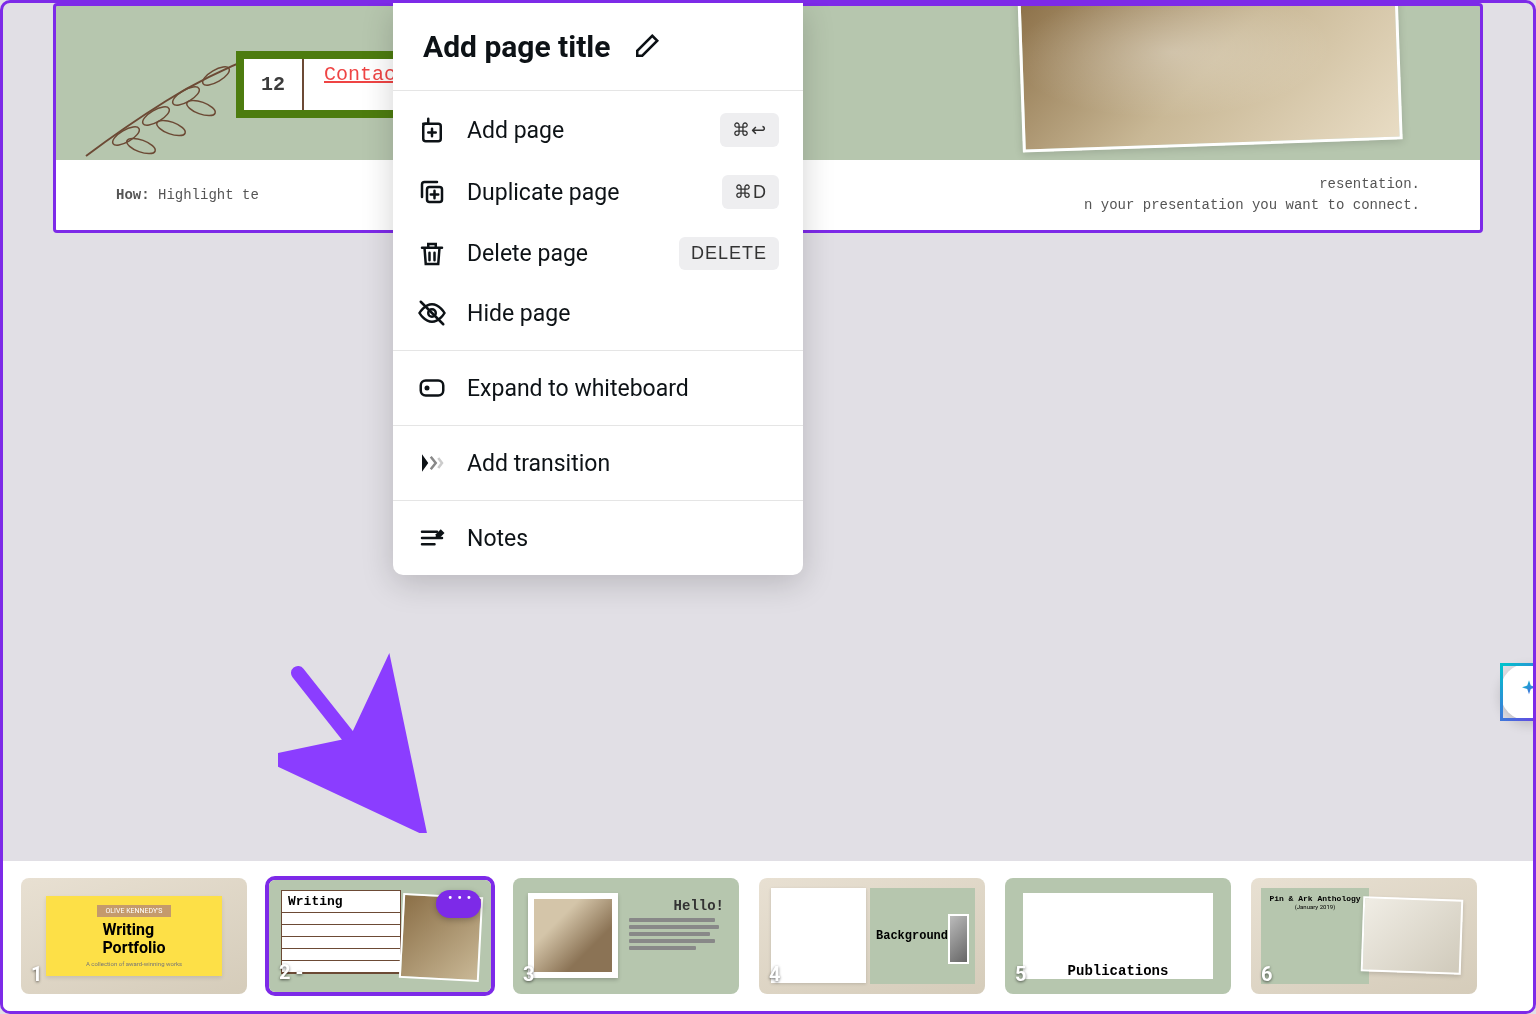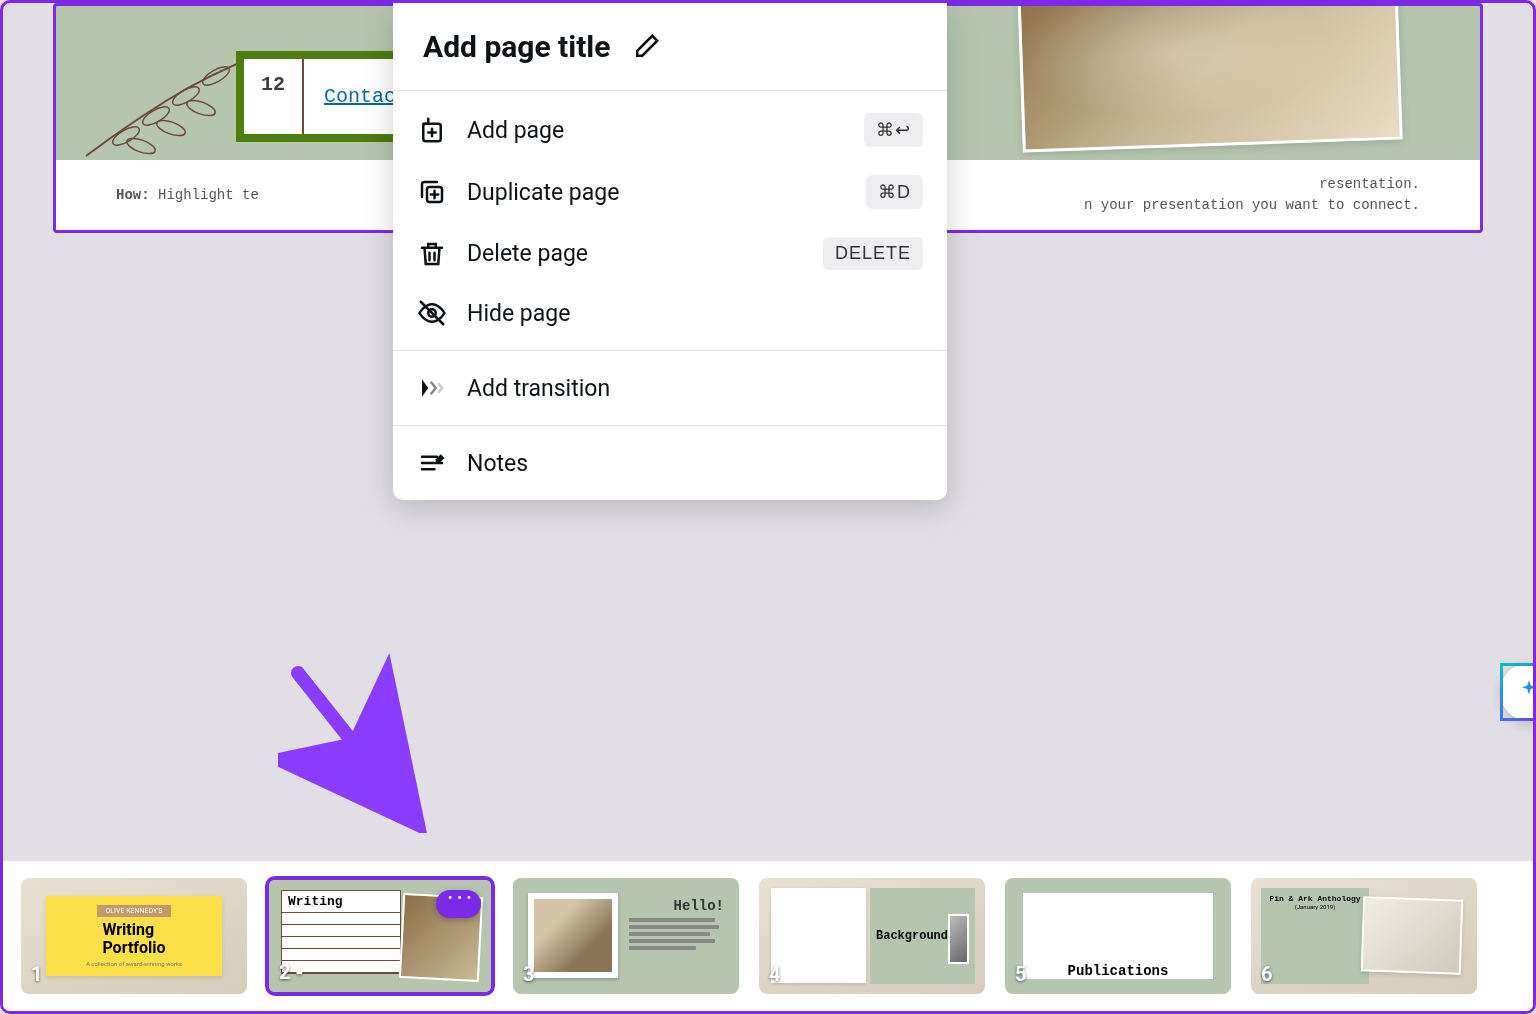--- a/index.html
+++ b/index.html
@@ -5,26 +5,26 @@
 * { margin:0; padding:0; box-sizing:border-box; }
 body { font-family:-apple-system,BlinkMacSystemFont,"Segoe UI",Roboto,sans-serif; background:#e1dfe5; width:1536px; height:1014px; position:relative; overflow:hidden; border:3px solid #7d2ae8; border-radius:10px; }
 
 .canvas-area { position:absolute; top:0; left:50px; right:50px; height:230px; }
 .slide-main { width:100%; height:100%; background:#b6c6ae; border:3px solid #7d2ae8; border-radius:4px; position:relative; overflow:hidden; }
 .slide-main .white-bar { position:absolute; bottom:0; left:0; right:0; height:70px; background:#fff; display:flex; align-items:center; padding:0 60px; font-family:"Courier New",monospace; font-size:14px; color:#555; gap:40px; }
 .slide-main .white-bar .left-txt strong { font-weight:bold; }
 .slide-main .white-bar .right-txt { margin-left:auto; text-align:right; line-height:1.5; }
 .slide-main .table-box { position:absolute; top:0; left:180px; background:#fff; border:8px solid #4d7c0f; display:flex;margin-top:45px; }
 .slide-main .table-box .num { width:60px; text-align:center; font-family:"Courier New",monospace; font-weight:bold; font-size:20px; color:#3c3c3c; border-right:2px solid #6c4a35; padding:14px 0; }
-.slide-main .table-box .txt { font-family:"Courier New",monospace; font-size:20px; text-decoration:underline; padding:26px 20px; color:#0369a1; }
+.slide-main .table-box .txt { font-family:"Courier New",monospace; font-size:20px; text-decoration:underline; padding:4px 20px; color:#ef4444; }
 .slide-main .leaves { position:absolute; left:20px; top:40px; width:200px; height:120px; }
 .slide-main .photo { position:absolute; right:80px; top:-20px; width:380px; height:160px; background:linear-gradient(135deg,#8b6f47 0%,#c9b896 50%,#e8dcc4 100%); border:3px solid #fff; box-shadow:0 2px 8px rgba(0,0,0,0.15); transform:rotate(-2deg); }
 .slide-main .photo::after { content:""; position:absolute; top:0; left:0; right:0; bottom:0; background:radial-gradient(ellipse at 40% 40%,rgba(255,255,255,0.3),transparent 50%); }
 
-.context-menu { position:absolute; top:0; left:390px; width:554px; background:#fff; box-shadow:0 8px 32px rgba(0,0,0,0.18); border-radius:0 0 10px 10px; z-index:100; overflow:hidden; }
+.context-menu { position:absolute; top:0; left:390px; width:410px; background:#fff; box-shadow:0 8px 32px rgba(0,0,0,0.18); border-radius:0 0 10px 10px; z-index:100; overflow:hidden; }
 .menu-header { display:flex; align-items:center; gap:20px; padding:26px 32px 26px 30px; border-bottom:1px solid #e5e5e5; }
 .menu-header .title { font-size:30px; font-weight:700; color:#0d1216; }
 .menu-header .pencil { width:30px; height:30px; stroke:#0d1216; stroke-width:2; fill:none; cursor:pointer; }
 .menu-section { padding:8px 0; border-bottom:1px solid #e5e5e5; }
 .menu-section:last-child { border-bottom:none; }
 .menu-item { display:flex; align-items:center; padding:14px 24px; cursor:pointer; font-size:23px; color:#0d1216; }
 .menu-item .icon { width:30px; height:30px; margin-right:20px; stroke:#0d1216; stroke-width:2; fill:none; }
 .menu-item .label { flex:1; }
 .menu-item .shortcut { background:#eeeef0; padding:6px 12px; border-radius:6px; font-size:18px; color:#333; font-family:-apple-system,sans-serif; letter-spacing:1px; }
 
@@ -138,20 +138,29 @@
           <path d="M2 12s4-7 10-7 10 7 10 7-4 7-10 7-10-7-10-7z"></path>
           <circle cx="12" cy="12" r="3"></circle>
           <path d="M3 3l18 18" stroke-linecap="round"></path>
         </svg>
       <span class="label">Hide page</span>
     </div>
   </div>
   <div class="menu-section">
     <div class="menu-item">
       <svg class="icon" viewBox="0 0 24 24">
+          <rect x="3" y="6" width="18" height="12" rx="4"></rect>
+          <circle cx="8" cy="12" r="1" fill="#0d1216"></circle>
+        </svg>
+      <span class="label">Expand to whiteboard</span>
+    </div>
+  </div>
+  <div class="menu-section">
+    <div class="menu-item">
+      <svg class="icon" viewBox="0 0 24 24">
           <path d="M4 5v14M4 5l5 7-5 7" fill="#0d1216" stroke="none"></path>
           <path d="M11 7l4 5-4 5" stroke="#888"></path>
           <path d="M17 8l3 4-3 4" stroke="#ccc"></path>
         </svg>
       <span class="label">Add transition</span>
     </div>
   </div>
   <div class="menu-section">
     <div class="menu-item">
       <svg class="icon" viewBox="0 0 24 24">

